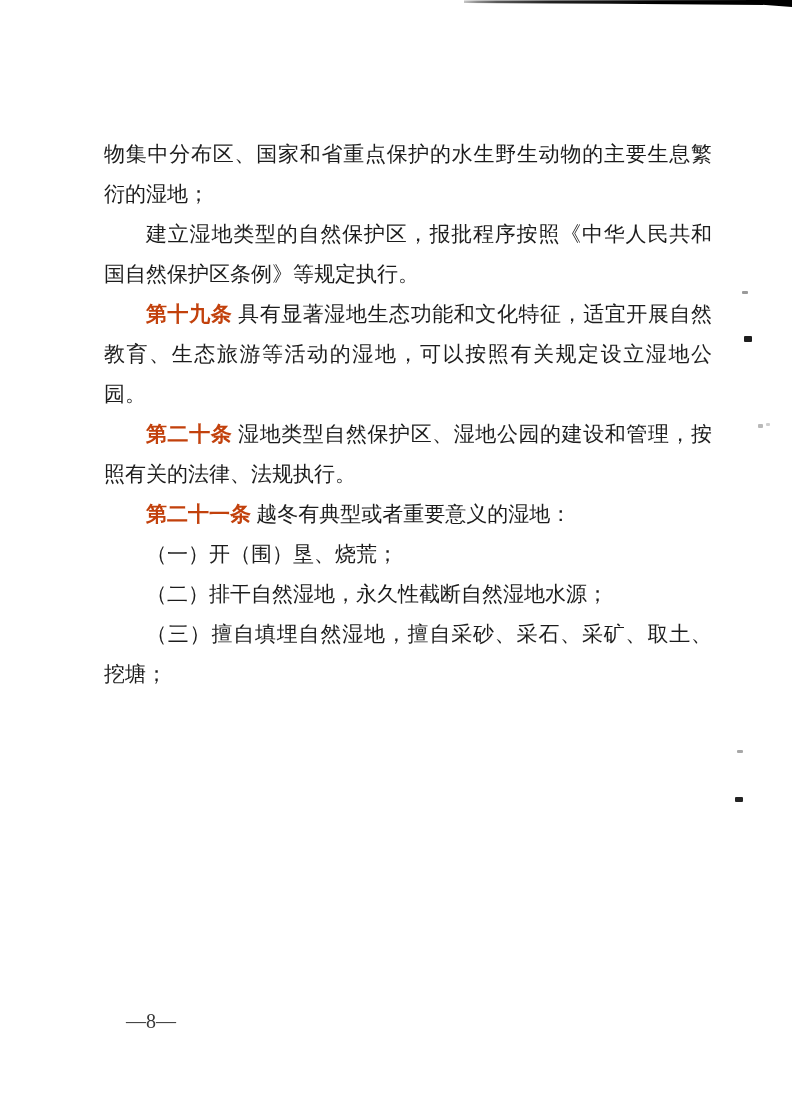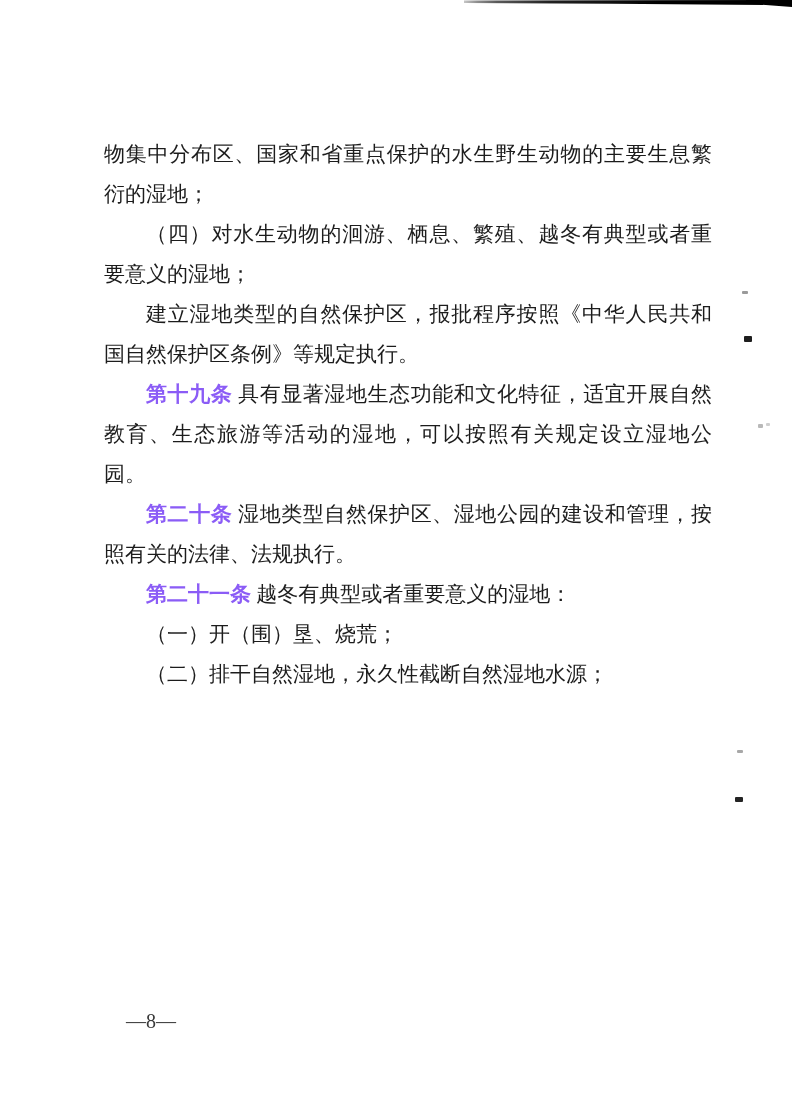--- a/index.html
+++ b/index.html
@@ -56,21 +56,21 @@
   .para {
     margin: 0;
     padding: 0;
     text-indent: 2em;
   }
   .para.noindent {
     text-indent: 0;
   }
   .term {
     font-weight: 700;
-    color: #8b5cf6;
+    color: #c2410c;
   }
   .page-number {
     position: absolute;
     left: 126px;
     top: 1008px;
     font-size: 20px;
     line-height: 26px;
     color: #3a3a3a;
     font-family: "Liberation Serif", "DejaVu Serif", serif;
   }
@@ -84,24 +84,24 @@
 
   <div class="speck s1"></div>
   <div class="speck s2"></div>
   <div class="speck s3"></div>
   <div class="speck s4"></div>
   <div class="speck s5"></div>
   <div class="speck s6"></div>
 
   <div class="text-block">
     <p class="para noindent"><span class="term"></span><span>物集中分布区、国家和省重点保护的水生野生动物的主要生息繁衍的湿地；</span></p>
-    <p class="para"><span class="term"></span><span>（四）对水生动物的洄游、栖息、繁殖、越冬有典型或者重要意义的湿地；</span></p>
     <p class="para"><span class="term"></span><span>建立湿地类型的自然保护区，报批程序按照《中华人民共和国自然保护区条例》等规定执行。</span></p>
     <p class="para"><span class="term">第十九条</span><span> 具有显著湿地生态功能和文化特征，适宜开展自然教育、生态旅游等活动的湿地，可以按照有关规定设立湿地公园。</span></p>
     <p class="para"><span class="term">第二十条</span><span> 湿地类型自然保护区、湿地公园的建设和管理，按照有关的法律、法规执行。</span></p>
     <p class="para"><span class="term">第二十一条</span><span> 越冬有典型或者重要意义的湿地：</span></p>
     <p class="para"><span class="term"></span><span>（一）开（围）垦、烧荒；</span></p>
     <p class="para"><span class="term"></span><span>（二）排干自然湿地，永久性截断自然湿地水源；</span></p>
+    <p class="para"><span class="term"></span><span>（三）擅自填埋自然湿地，擅自采砂、采石、采矿、取土、挖塘；</span></p>
   </div>
 
   <div class="page-number">—8—</div>
 
 </div>
 
 </body></html>

